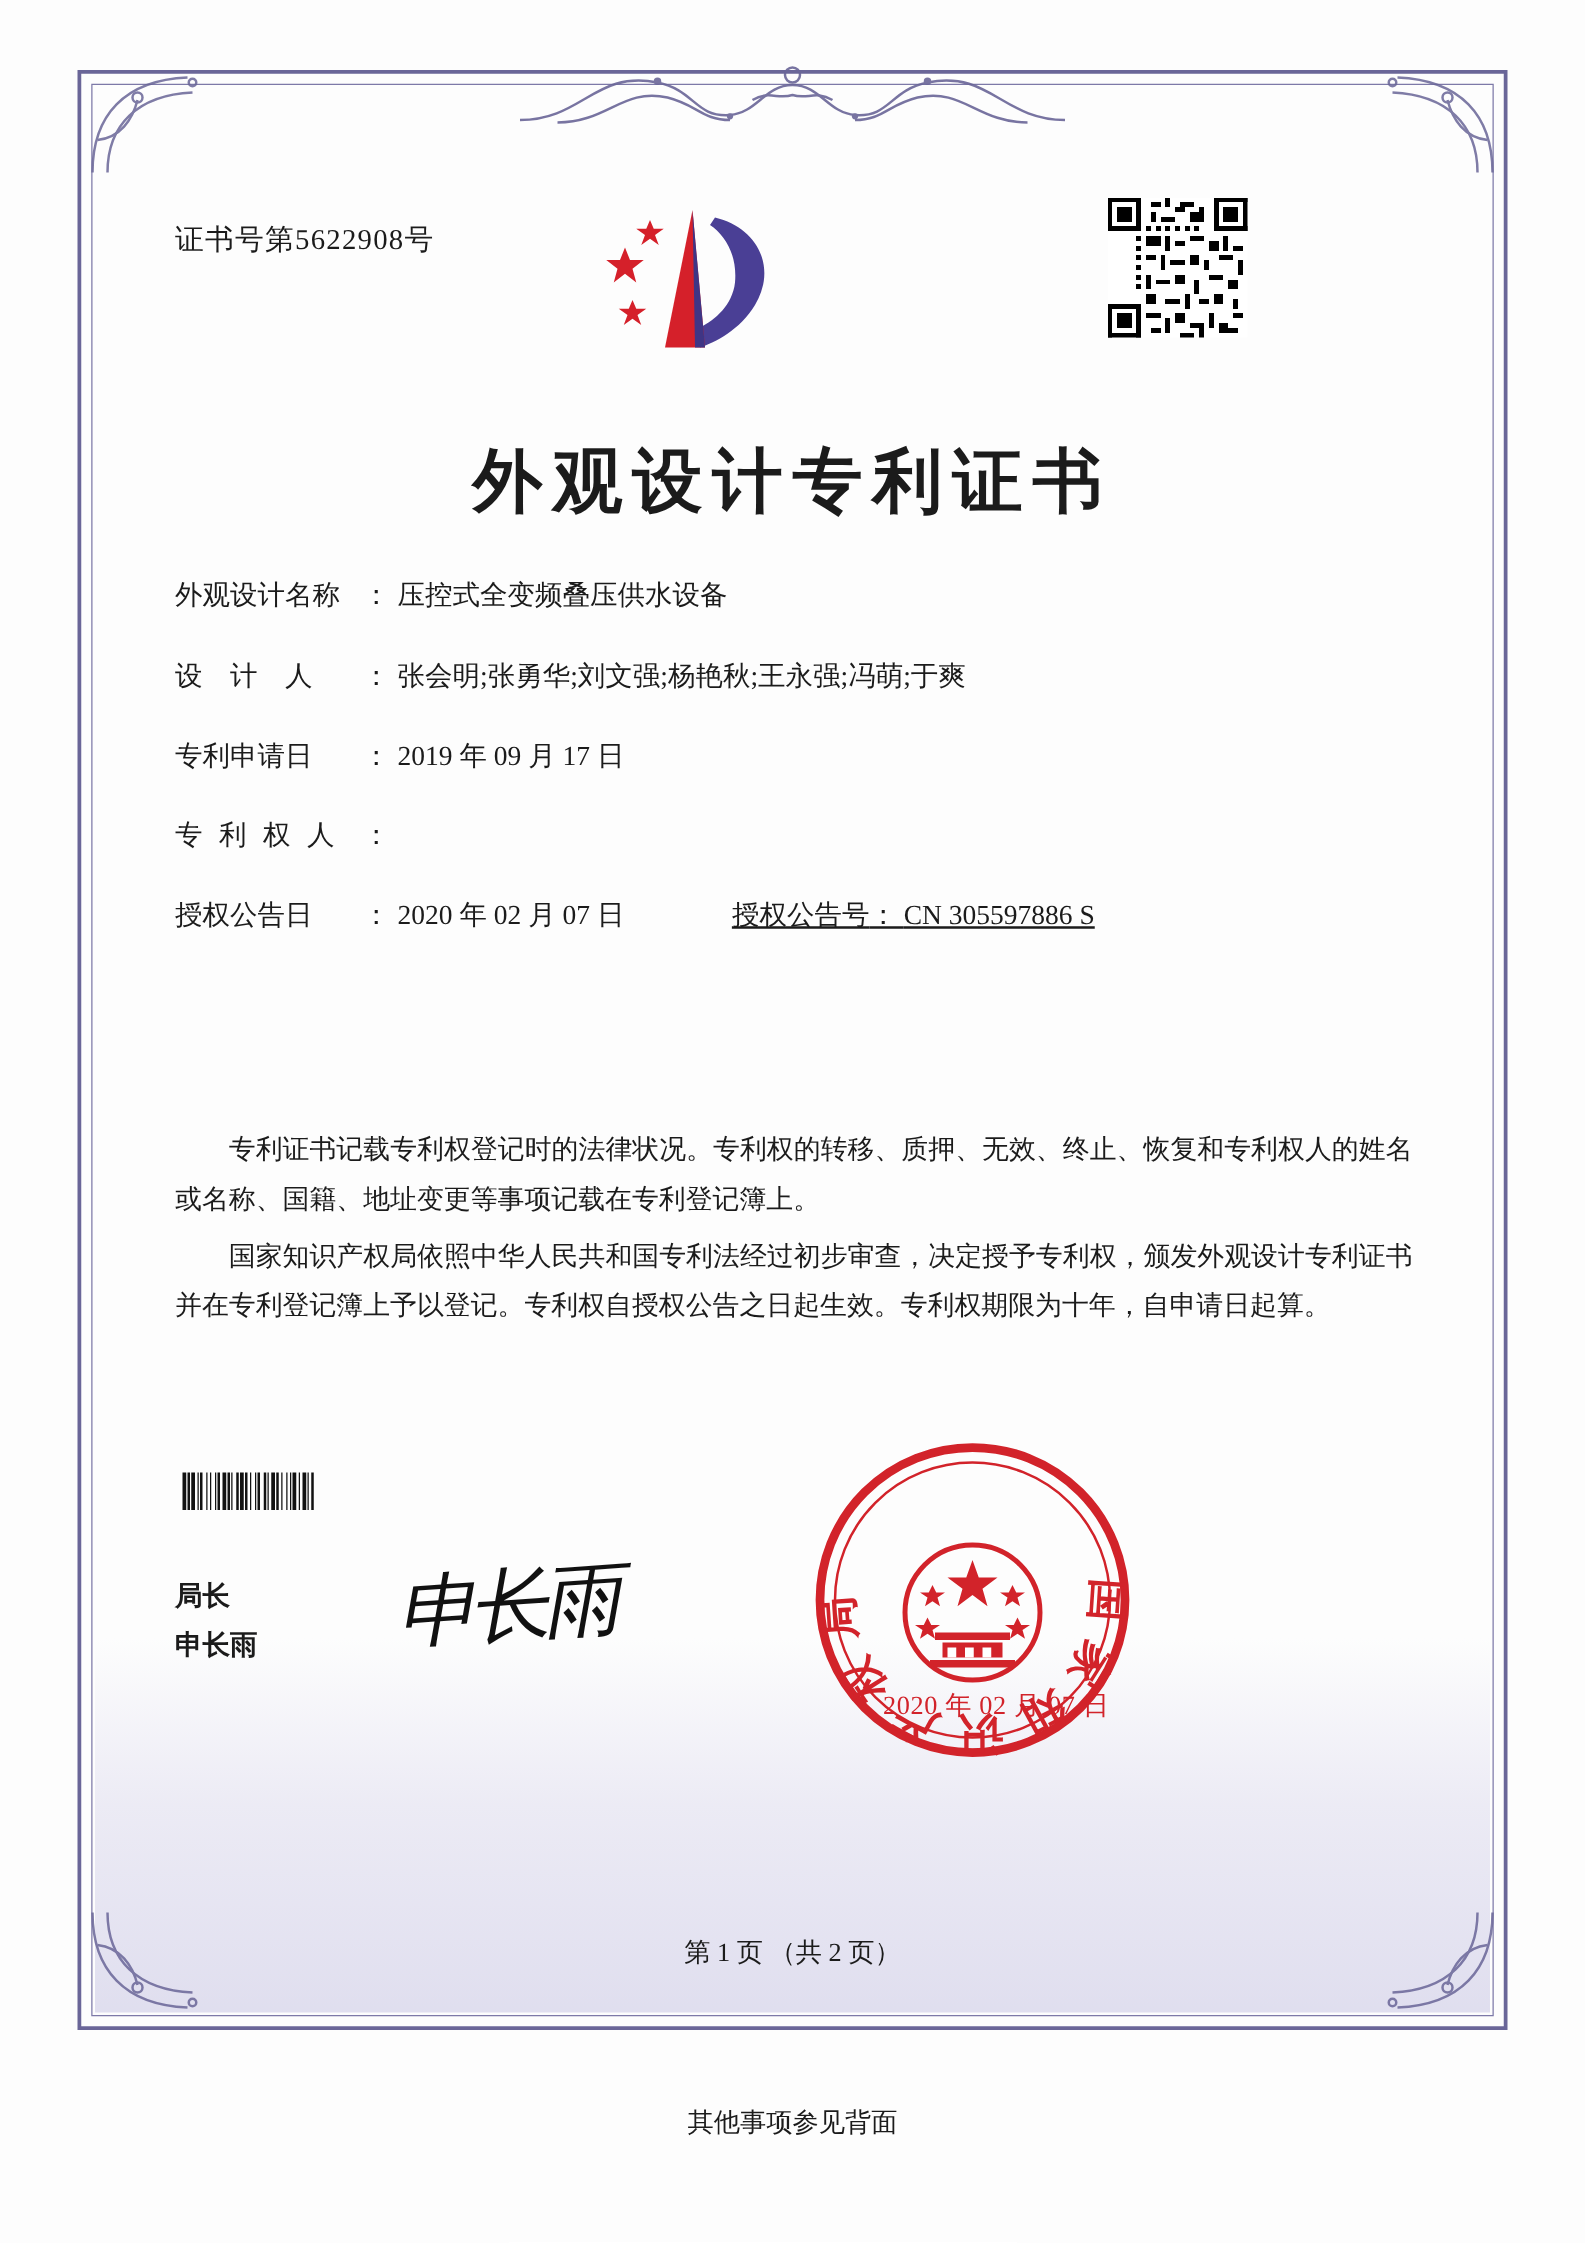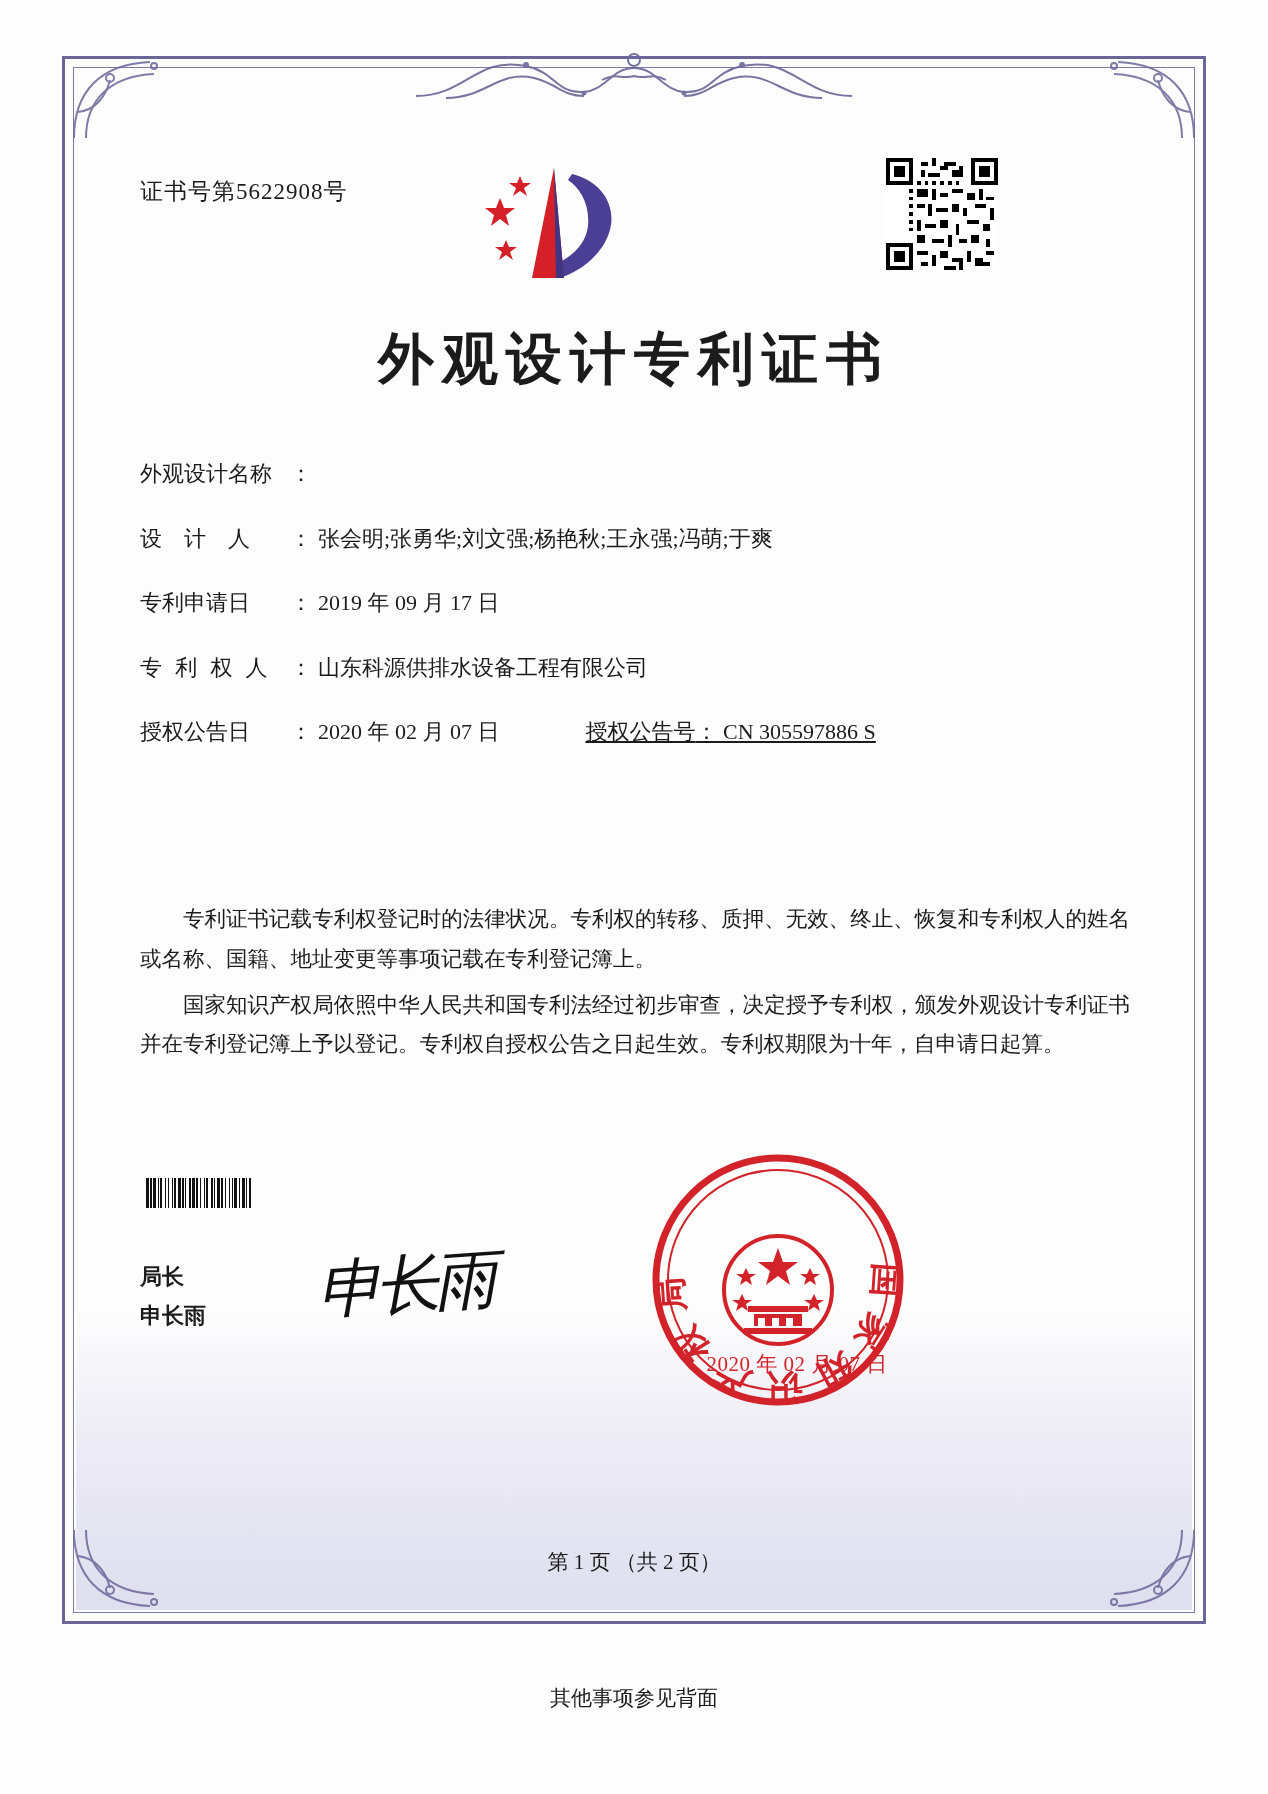--- a/index.html
+++ b/index.html
@@ -97,21 +97,21 @@
     top: 158px;
     width: 112px;
     height: 112px;
   }
   .qr canvas, .qr svg { display: block; }
 
   .title {
     position: absolute;
     left: 0;
     right: 0;
-    top: 322px;
+    top: 348px;
     text-align: center;
     font-size: 56px;
     font-weight: bold;
     letter-spacing: 8px;
     font-family: "DejaVu Serif", "Liberation Serif", serif;
   }
 
   
   .fields {
     position: absolute;
@@ -425,36 +425,36 @@
       </g>
     </svg>
   </div>
 
   <div class="title">外观设计专利证书</div>
 
   <div class="fields">
 
     <div class="row">
       <span class="label"><span class="lbl-w">外观设计名称</span>：</span>
+      <span class="value">压控式全变频叠压供水设备</span>
     </div>
 
     <div class="row">
       <span class="label"><span class="lbl-w">设　计　人</span>：</span>
       <span class="value">张会明;张勇华;刘文强;杨艳秋;王永强;冯萌;于爽</span>
     </div>
 
 
     <div class="row">
       <span class="label"><span class="lbl-w">专利申请日</span>：</span>
       <span class="value">2019 年 09 月 17 日</span>
     </div>
 
     <div class="row">
       <span class="label"><span class="lbl-w">专 利 权 人</span>：</span>
-      <span class="value">山东科源供排水设备工程有限公司</span>
     </div>
 
 
     <div class="row double">
       <span class="label"><span class="lbl-w">授权公告日</span>：</span>
       <span class="value" style="flex:0 0 auto">2020 年 02 月 07 日</span>
       <span class="seg2">
         <span>授权公告号</span>：
         <span class="latin">CN 305597886 S</span>
       </span>

